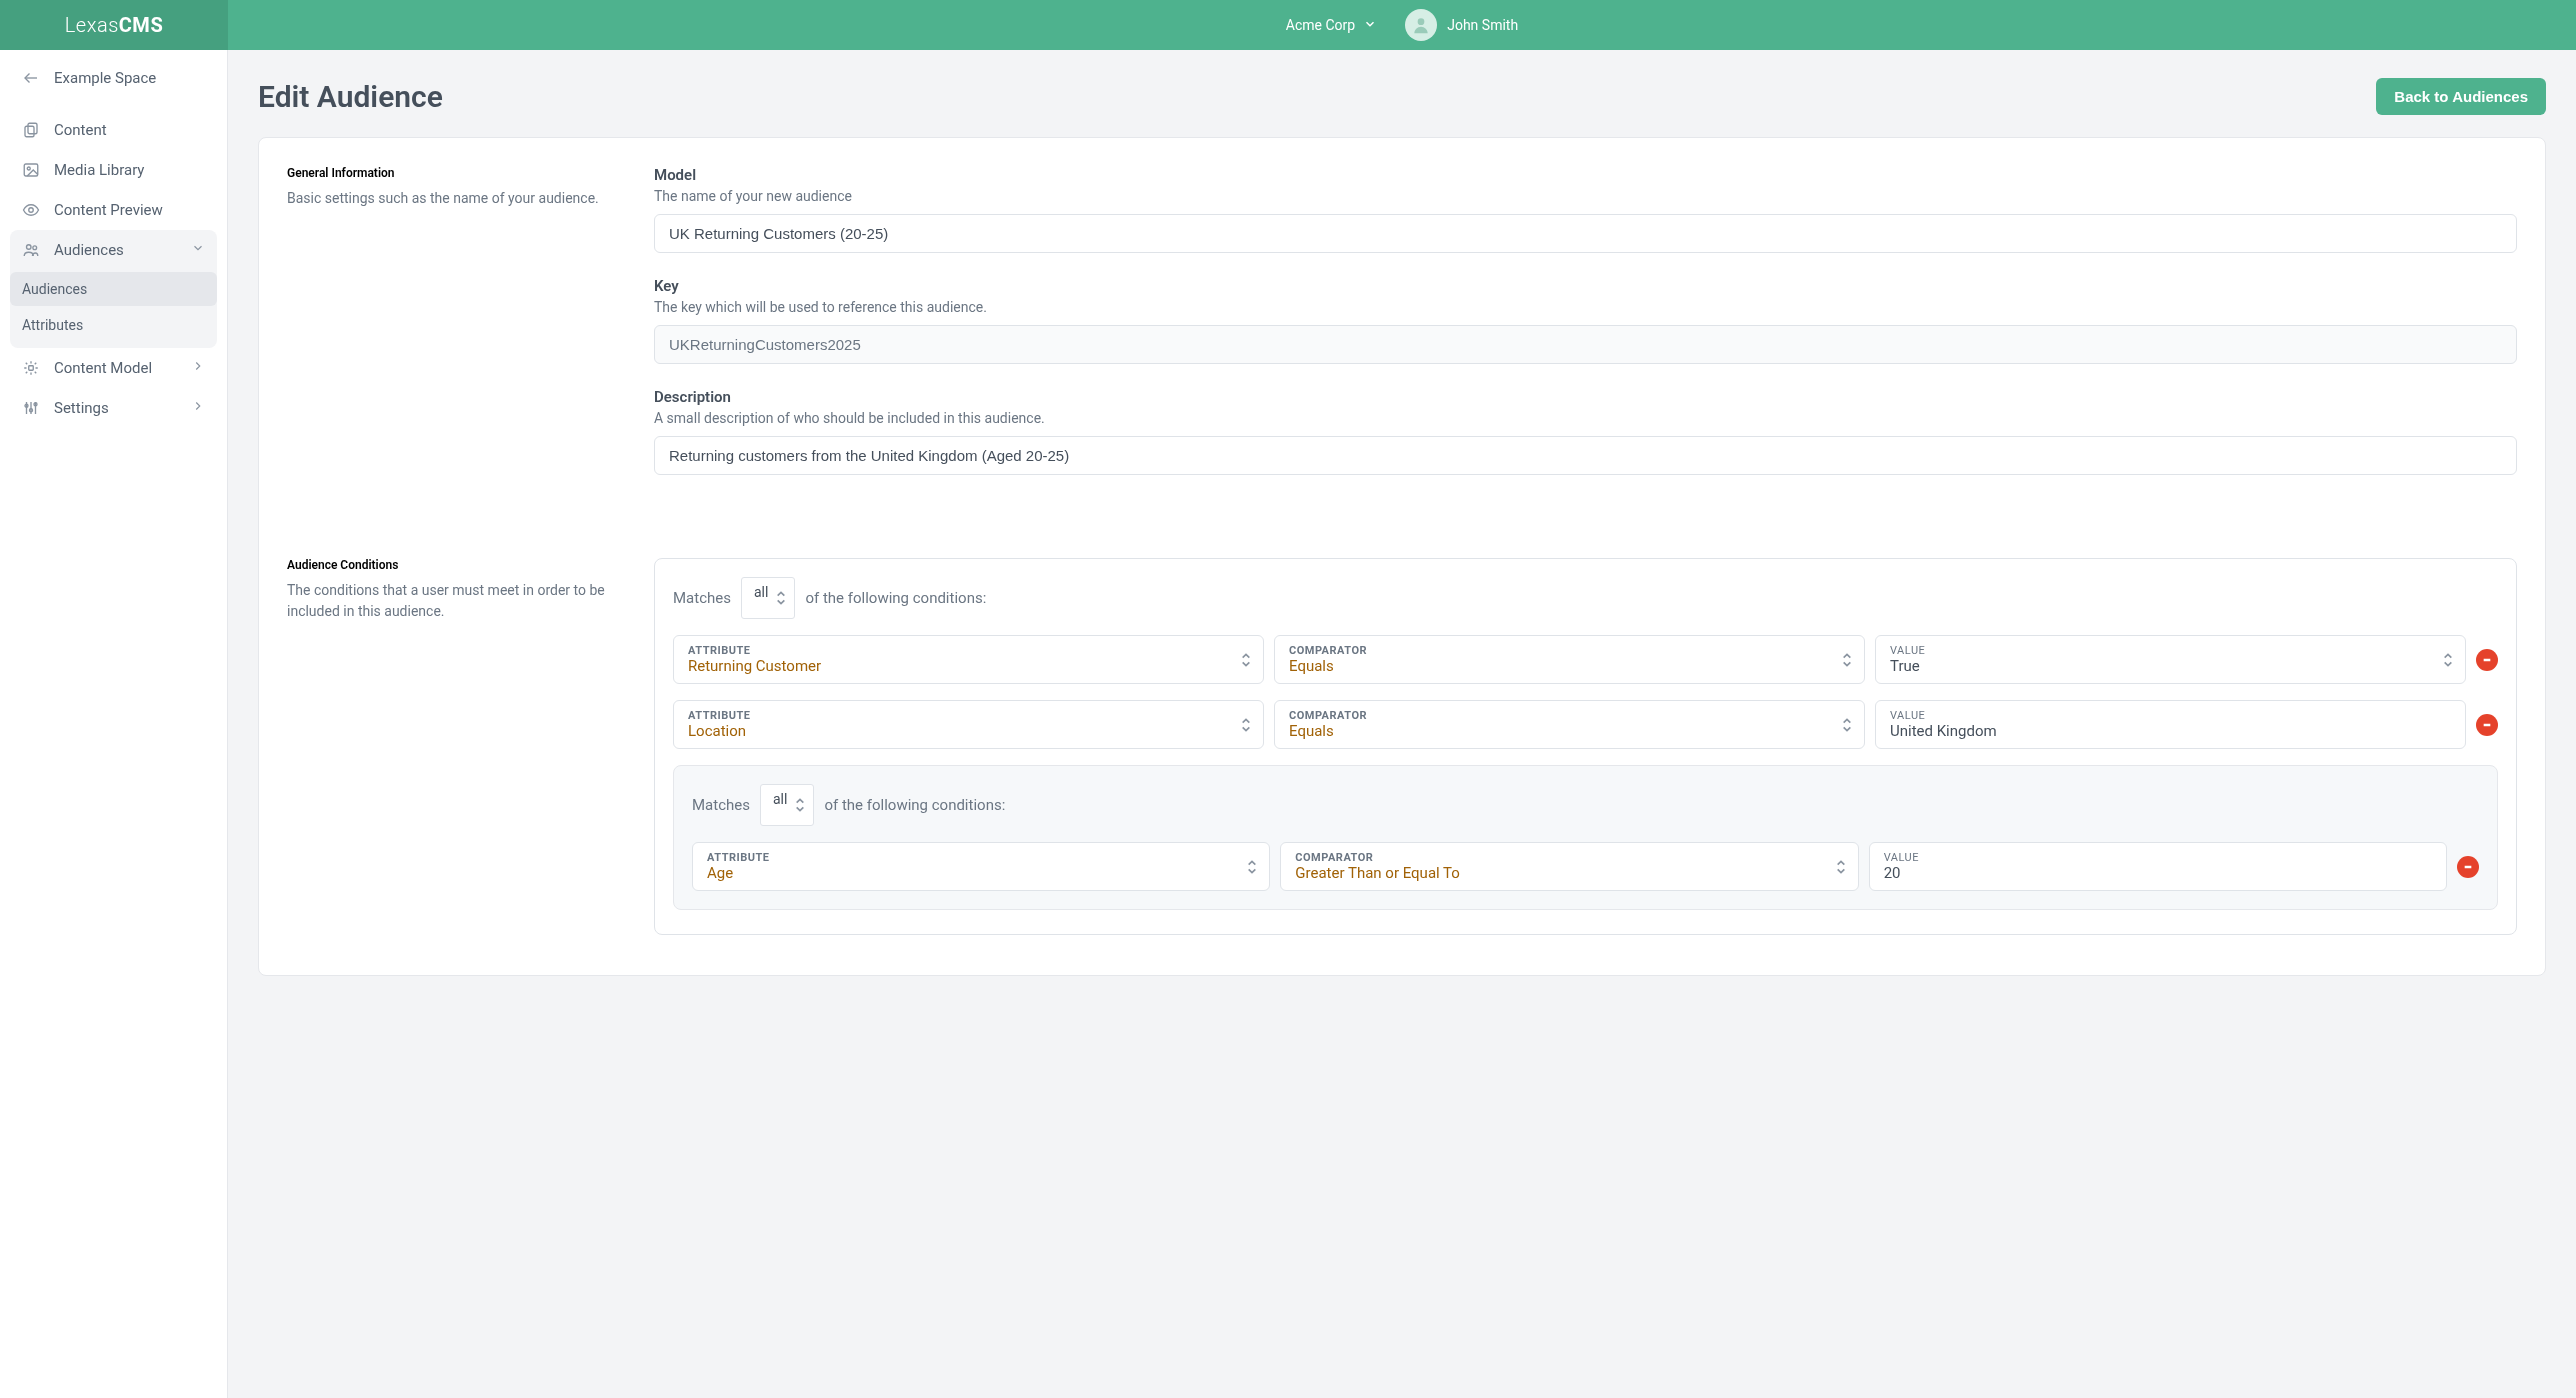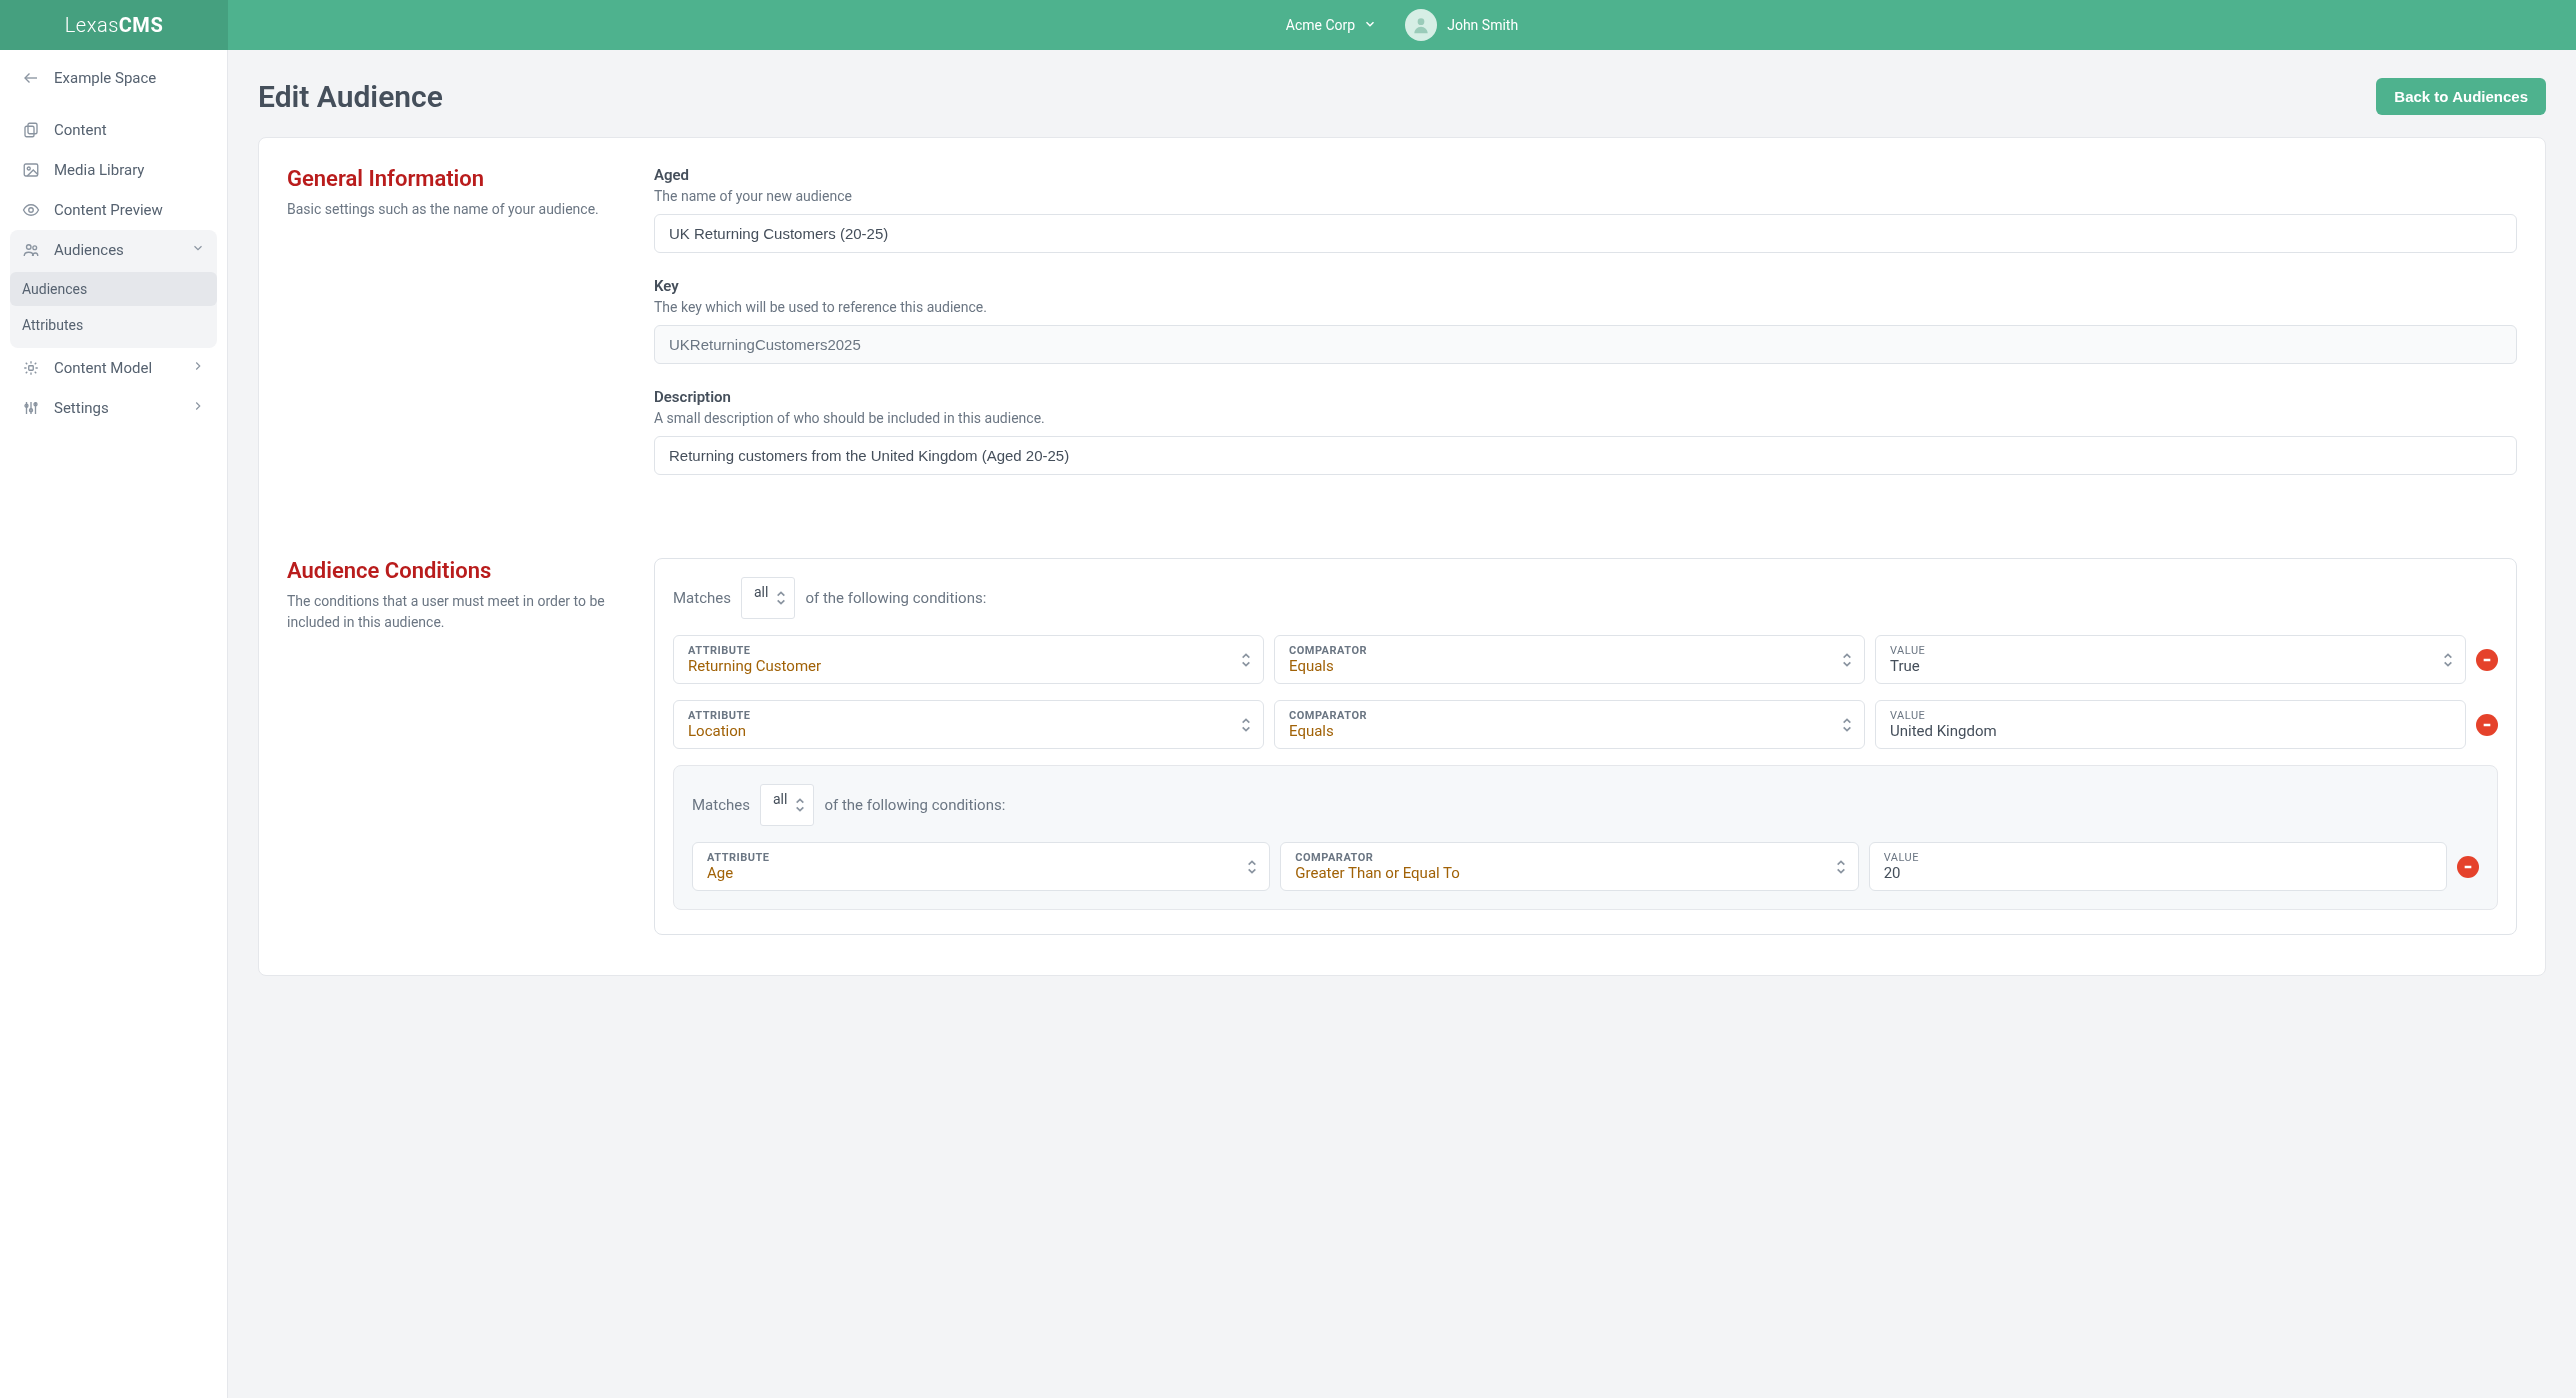--- a/index.html
+++ b/index.html
@@ -85,21 +85,21 @@
     background:#4eb28e; color:#fff; border:none; border-radius:6px;
     padding:10px 18px; font-size:15px; font-weight:600; cursor:pointer;
   }
 
   .card {
     background:#fff; border:1px solid #e5e7eb; border-radius:8px;
     padding: 28px 28px 40px 28px;
   }
   .section { display:flex; gap:40px; margin-bottom:59px; }
   .section-left { width: 327px; flex-shrink:0; }
-  .section-title { font-size:22px; font-weight:600; color:#b91c1c; margin-bottom:8px; }
+  .section-title { font-size:12px; font-weight:600; color:#000000; margin-bottom:8px; }
   .section-desc { font-size:14px; color:#6b7683; line-height:1.5; }
   .section-right { flex:1; min-width:0; }
 
   .field { margin-bottom: 24px; }
   .field-label { font-size:15px; font-weight:600; color:#454f5b; margin-bottom:4px; }
   .field-help { font-size:14px; color:#6b7683; margin-bottom:10px; }
   .text-input {
     width:100%; border:1px solid #dfe3e8; border-radius:6px;
     padding:10px 14px; font-size:15px; color:#454f5b; background:#fff;
   }
@@ -293,21 +293,21 @@
 
     <div class="card">
 
       <div class="section">
         <div class="section-left">
           <div class="section-title">General Information</div>
           <div class="section-desc">Basic settings such as the name of your audience.</div>
         </div>
         <div class="section-right">
           <div class="field">
-            <div class="field-label">Aged</div>
+            <div class="field-label">Model</div>
             <div class="field-help">The name of your new audience</div>
             <input class="text-input" type="text" value="UK Returning Customers (20-25)" style="">
           </div>
           <div class="field">
             <div class="field-label">Key</div>
             <div class="field-help">The key which will be used to reference this audience.</div>
             <input class="text-input" type="text" readonly="" value="UKReturningCustomers2025" style="">
           </div>
           <div class="field">
             <div class="field-label">Description</div>

